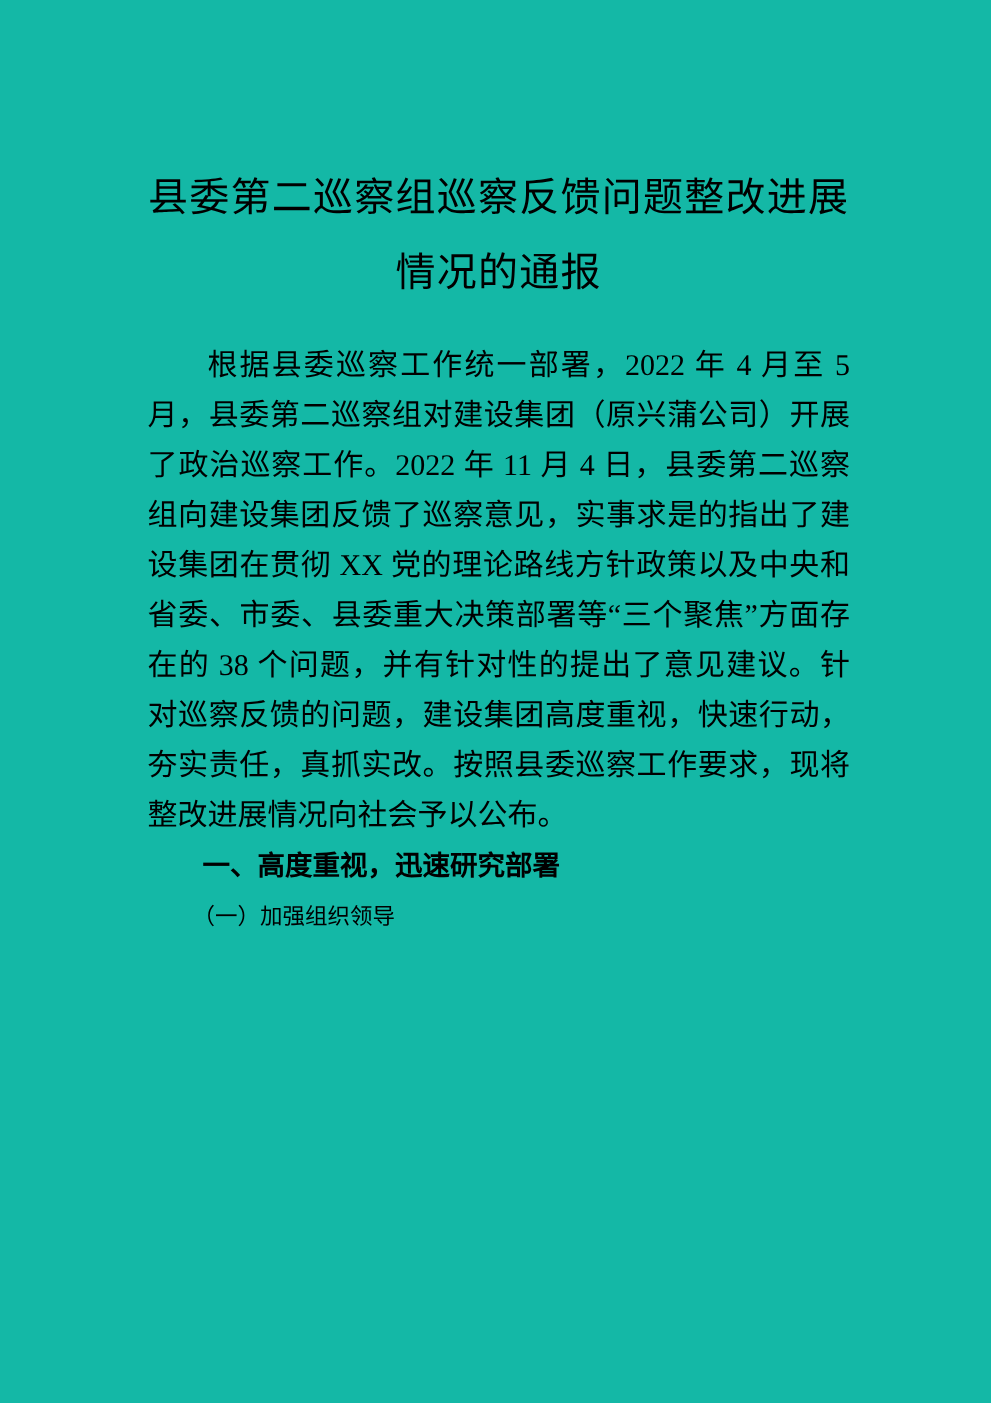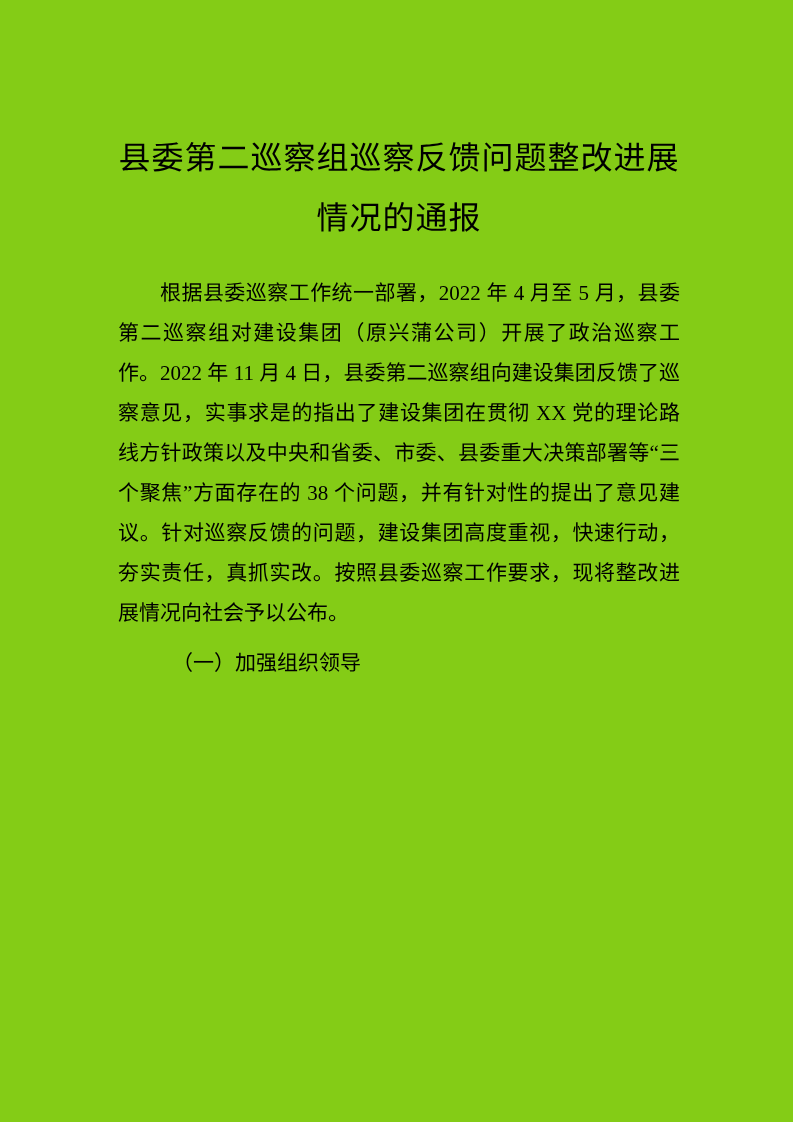--- a/index.html
+++ b/index.html
@@ -5,73 +5,74 @@
   html, body {
     margin: 0;
     padding: 0;
     background: #ffffff;
   }
   .page {
     position: relative;
     width: 793px;
     height: 1122px;
     margin: 0 auto;
-    background: #84cc16;
+    background: #14b8a6;
     overflow: hidden;
     color: #000000;
   }
   .content {
     position: absolute;
     left: 118px;
     top: 128px;
     width: 562px;
   }
   .doc-title {
     font-family: "Liberation Serif", "DejaVu Serif", serif;
     font-size: 32px;
     line-height: 60px;
     font-weight: 400;
     text-align: center;
     letter-spacing: 1px;
     margin: 0 0 25px 0;
   }
   .body-par {
     font-family: "Liberation Serif", "DejaVu Serif", serif;
-    font-size: 21px;
+    font-size: 24px;
     line-height: 40px;
     text-align: justify;
     text-indent: 2em;
     margin: 0;
     word-break: break-all;
   }
   .section-heading {
     font-family: "Liberation Sans", "DejaVu Sans", sans-serif;
     font-size: 22px;
     line-height: 40px;
     font-weight: 700;
     text-indent: 2em;
     margin: 0;
   }
   .subsection-heading {
-    font-family: Liberation Mono, monospace;
-    font-size: 21px;
+    font-family: Liberation Serif, serif;
+    font-size: 18px;
     line-height: 40px;
     font-weight: 400;
     text-indent: 2em;
-    margin: 12px;
+    margin: 0;
   }
 </style>
 </head>
 <body>
 
 <div class="page">
   <div class="content">
 
     <h1 class="doc-title">县委第二巡察组巡察反馈问题整改进展情况的通报</h1>
 
     <p class="body-par">根据县委巡察工作统一部署，2022 年 4 月至 5 月，县委第二巡察组对建设集团（原兴蒲公司）开展了政治巡察工作。2022 年 11 月 4 日，县委第二巡察组向建设集团反馈了巡察意见，实事求是的指出了建设集团在贯彻 XX 党的理论路线方针政策以及中央和省委、市委、县委重大决策部署等“三个聚焦”方面存在的 38 个问题，并有针对性的提出了意见建议。针对巡察反馈的问题，建设集团高度重视，快速行动，夯实责任，真抓实改。按照县委巡察工作要求，现将整改进展情况向社会予以公布。</p>
 
+    <h2 class="section-heading">一、高度重视，迅速研究部署</h2>
 
     <h3 class="subsection-heading">（一）加强组织领导</h3>
 
 
   </div>
 </div>
 
 </body></html>

